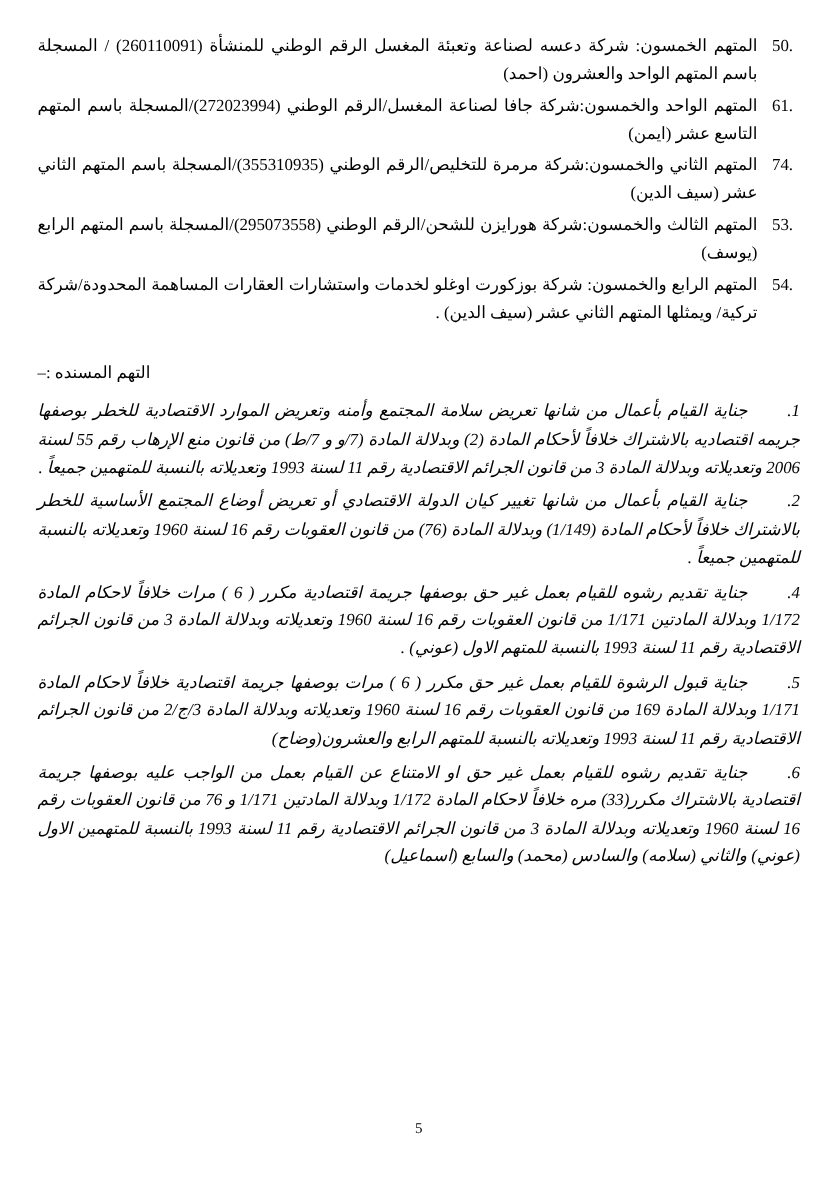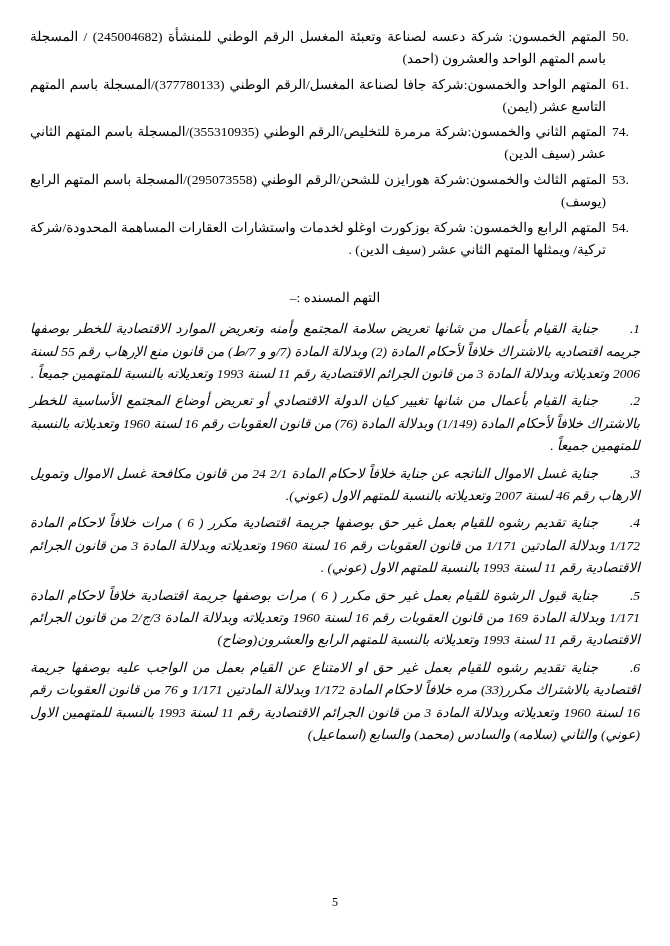--- a/index.html
+++ b/index.html
@@ -31,42 +31,42 @@
   }
   .num-item {
     display: flex;
     flex-direction: row;
     align-items: flex-start;
     margin-bottom: 4px;
   }
   .num-item .num {
     flex: 0 0 auto;
     width: 34px;
-    text-align: left;
+    text-align: center;
     font-size: 13.5px;
     line-height: 1.62;
     padding-left: 6px;
     box-sizing: border-box;
     direction: ltr;
     unicode-bidi: embed;
   }
   .num-item .txt {
     flex: 1 1 auto;
     font-size: 13.5px;
     line-height: 1.62;
     text-align: justify;
     text-align-last: right;
   }
 
   
   .charges-heading {
     font-size: 13.5px;
     margin-top: 26px;
     margin-bottom: 10px;
-    text-align: center;
+    text-align: left;
     line-height: 1.6;
   }
 
   
   .charge-list {
     margin: 0;
     padding: 0;
     list-style: none;
   }
   .charge-item {
@@ -99,25 +99,25 @@
   }
 </style>
 </head>
 <body>
 
 <div class="page">
 
   <ul class="num-list">
     <li class="num-item">
       <span class="num">50.</span>
-      <span class="txt">المتهم الخمسون: شركة دعسه لصناعة وتعبئة المغسل الرقم الوطني للمنشأة (245004682) / المسجلة باسم المتهم الواحد والعشرون (احمد)</span>
+      <span class="txt">المتهم الخمسون: شركة دعسه لصناعة وتعبئة المغسل الرقم الوطني للمنشأة (260110091) / المسجلة باسم المتهم الواحد والعشرون (احمد)</span>
     </li>
     <li class="num-item">
       <span class="num">61.</span>
-      <span class="txt">المتهم الواحد والخمسون:شركة جافا لصناعة المغسل/الرقم الوطني (377780133)/المسجلة باسم المتهم التاسع عشر (ايمن)</span>
+      <span class="txt">المتهم الواحد والخمسون:شركة جافا لصناعة المغسل/الرقم الوطني (272023994)/المسجلة باسم المتهم التاسع عشر (ايمن)</span>
     </li>
     <li class="num-item">
       <span class="num">74.</span>
       <span class="txt">المتهم الثاني والخمسون:شركة مرمرة للتخليص/الرقم الوطني (355310935)/المسجلة باسم المتهم الثاني عشر (سيف الدين)</span>
     </li>
     <li class="num-item">
       <span class="num">53.</span>
       <span class="txt">المتهم الثالث والخمسون:شركة هورايزن للشحن/الرقم الوطني (295073558)/المسجلة باسم المتهم الرابع (يوسف)</span>
     </li>
     <li class="num-item">
@@ -129,23 +129,20 @@
   <div class="charges-heading">التهم المسنده :–</div>
 
   <ol class="charge-list">
     <li class="charge-item">
       <span class="cnum">.1</span><span class="ctxt">جناية القيام بأعمال من شانها تعريض سلامة المجتمع وأمنه وتعريض الموارد الاقتصادية للخطر  بوصفها جريمه اقتصاديه بالاشتراك خلافاً لأحكام المادة (2) وبدلالة المادة (7/و و 7/ط) من قانون منع الإرهاب رقم 55 لسنة 2006 وتعديلاته وبدلالة المادة 3 من قانون الجرائم الاقتصادية رقم 11 لسنة 1993 وتعديلاته بالنسبة للمتهمين جميعاً .</span>
     </li>
     <li class="charge-item">
       <span class="cnum">.2</span><span class="ctxt">جناية القيام بأعمال من شانها تغيير كيان الدولة الاقتصادي أو تعريض أوضاع المجتمع الأساسية للخطر بالاشتراك خلافاً لأحكام المادة (1/149) وبدلالة المادة (76) من قانون العقوبات رقم 16 لسنة 1960 وتعديلاته بالنسبة للمتهمين جميعاً .</span>
     </li>
     <li class="charge-item">
-      <span class="cnum">.3</span><span class="ctxt">جناية غسل الاموال الناتجه عن جناية خلافاً لاحكام المادة 2/1 24 من قانون مكافحة غسل الاموال وتمويل الارهاب رقم 46 لسنة 2007 وتعديلاته بالنسبة للمتهم الاول (عوني).</span>
-    </li>
-    <li class="charge-item">
       <span class="cnum">.4</span><span class="ctxt">جناية تقديم رشوه للقيام بعمل غير حق بوصفها جريمة اقتصادية مكرر (  6 ) مرات خلافاً لاحكام المادة 1/172 وبدلالة المادتين 1/171 من قانون العقوبات رقم 16 لسنة 1960 وتعديلاته وبدلالة المادة 3 من قانون الجرائم الاقتصادية رقم 11 لسنة 1993 بالنسبة للمتهم الاول (عوني) .</span>
     </li>
     <li class="charge-item">
       <span class="cnum">.5</span><span class="ctxt">جناية قبول الرشوة للقيام بعمل غير حق مكرر (  6  ) مرات بوصفها جريمة اقتصادية خلافاً لاحكام المادة 1/171 وبدلالة المادة 169 من قانون العقوبات رقم 16 لسنة 1960 وتعديلاته وبدلالة المادة 3/ج/2 من قانون الجرائم الاقتصادية رقم 11 لسنة 1993 وتعديلاته بالنسبة للمتهم الرابع والعشرون(وضاح)</span>
     </li>
     <li class="charge-item">
       <span class="cnum">.6</span><span class="ctxt">جناية تقديم رشوه للقيام بعمل غير حق او الامتناع عن القيام بعمل من الواجب عليه بوصفها جريمة اقتصادية بالاشتراك مكرر(33) مره خلافاً لاحكام المادة 1/172 وبدلالة المادتين 1/171 و 76 من قانون العقوبات رقم 16 لسنة 1960 وتعديلاته وبدلالة المادة 3 من قانون الجرائم الاقتصادية رقم 11 لسنة 1993 بالنسبة للمتهمين الاول (عوني) والثاني (سلامه) والسادس (محمد) والسابع (اسماعيل)</span>
     </li>
   </ol>
 

